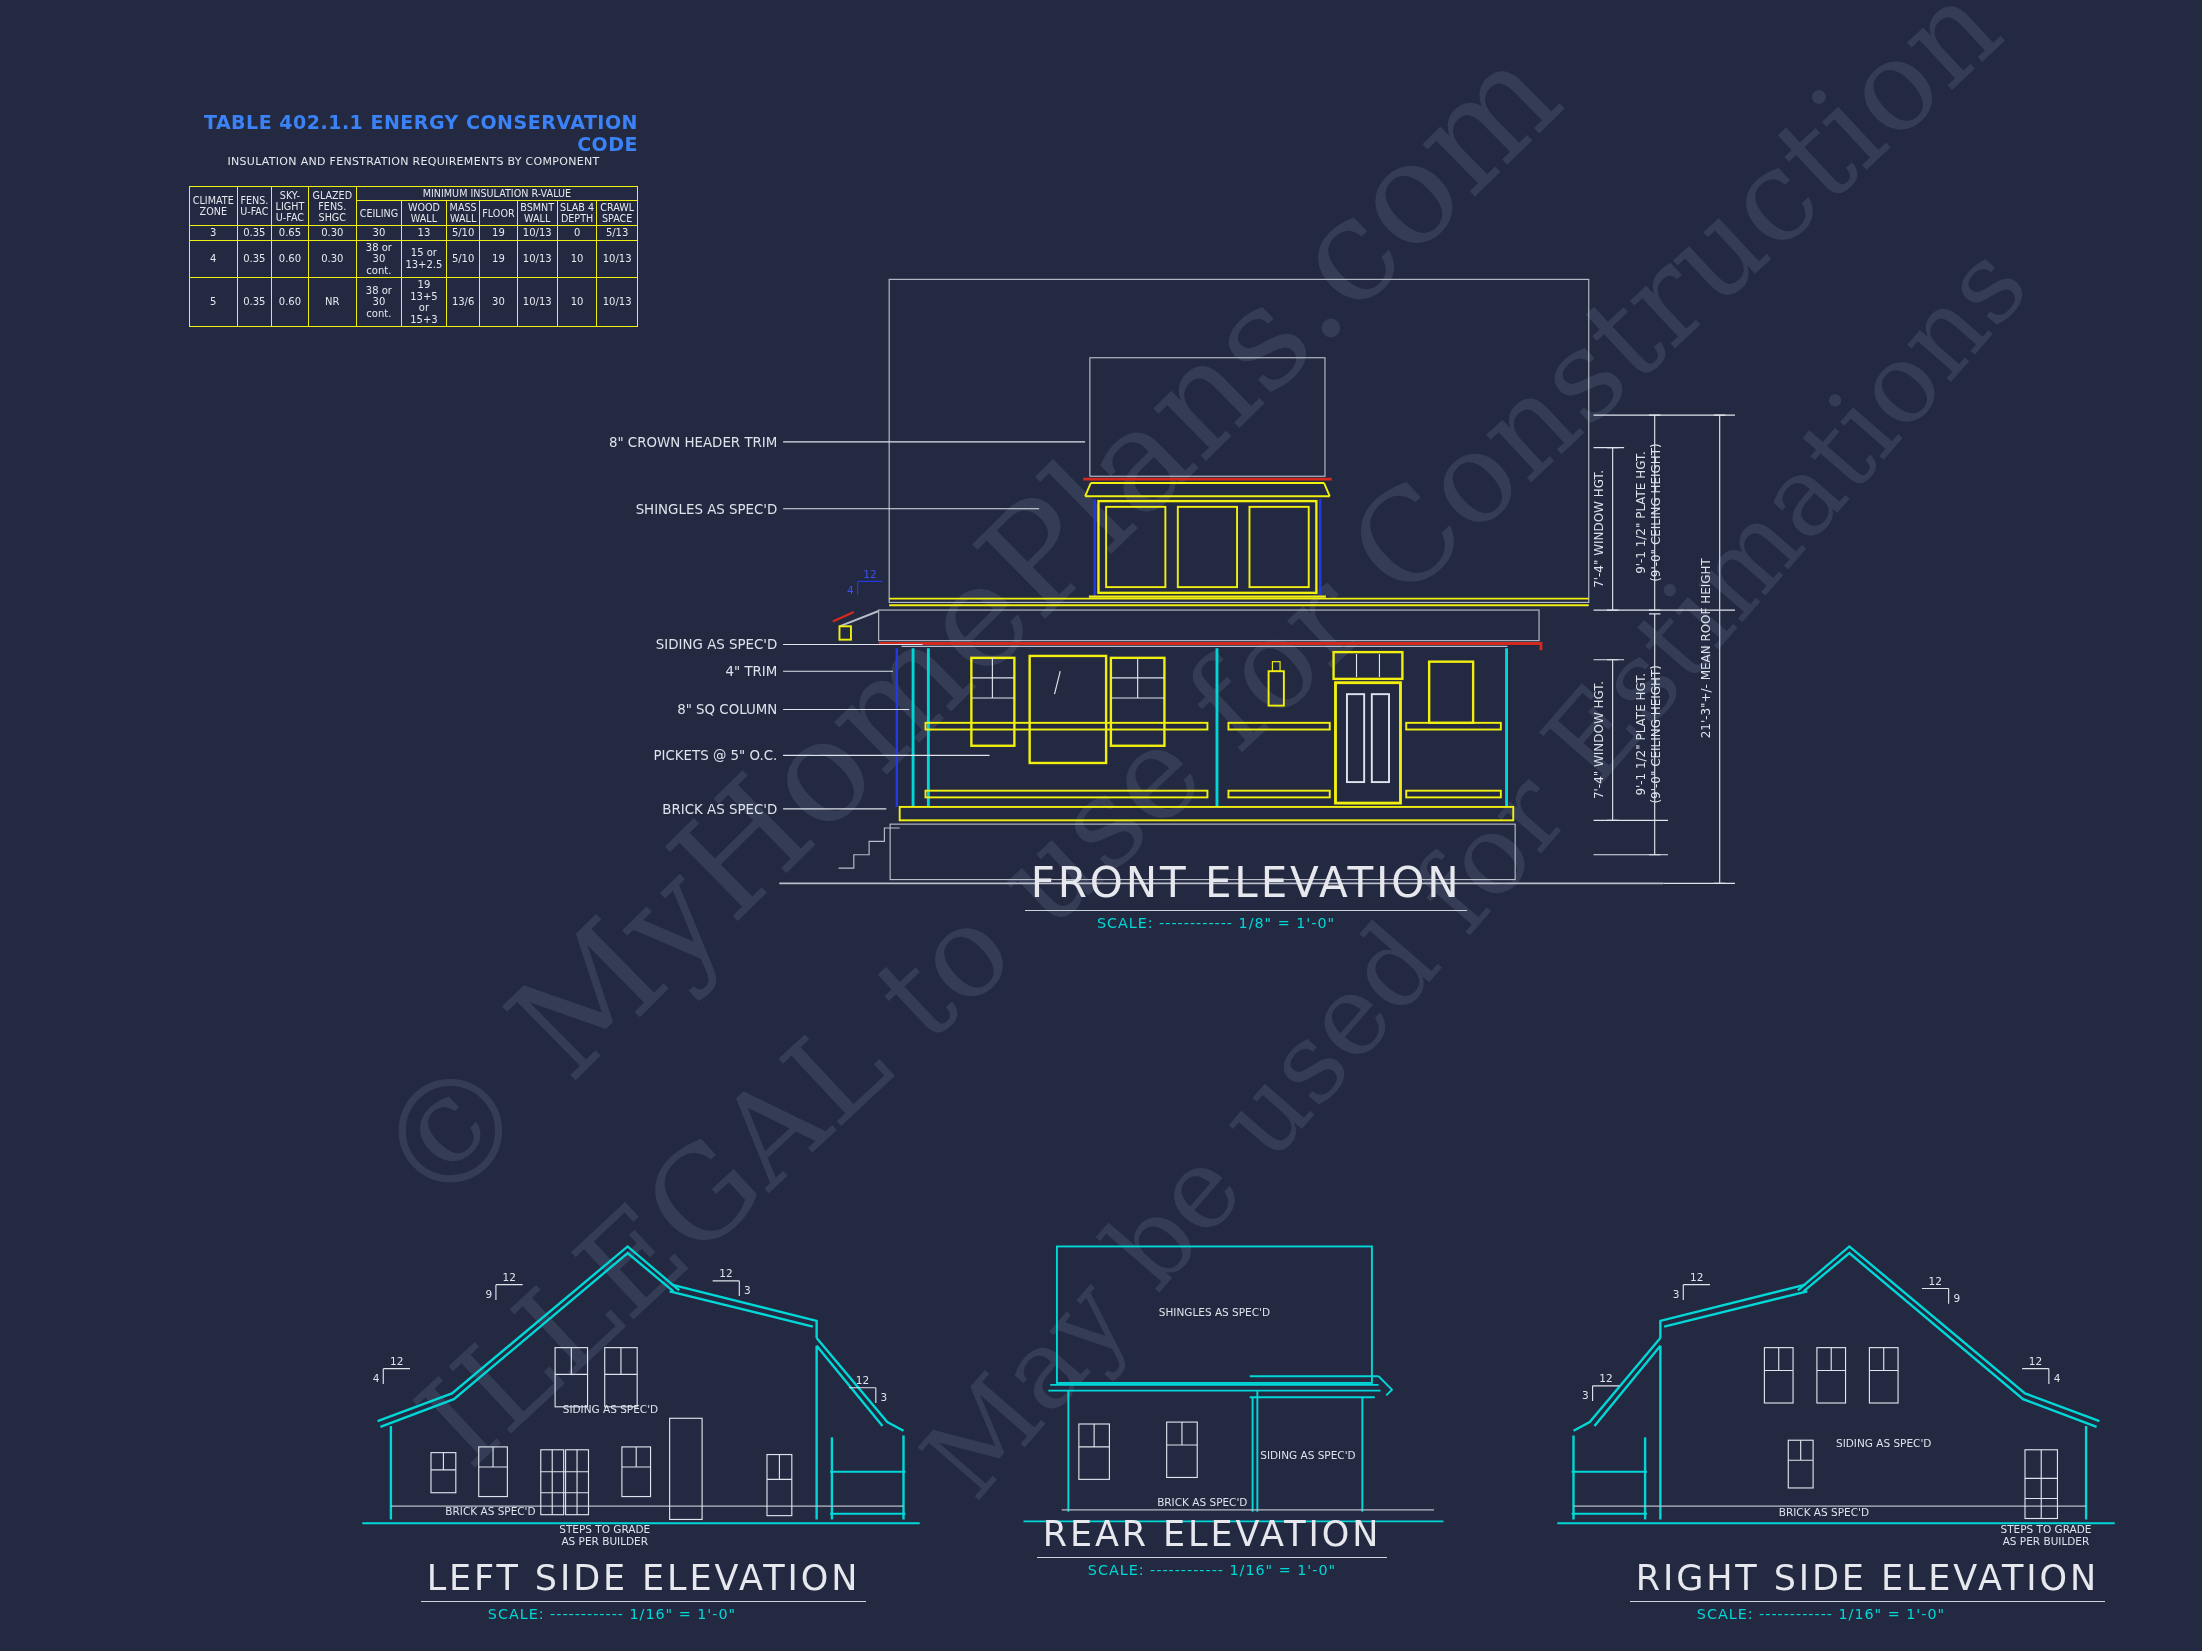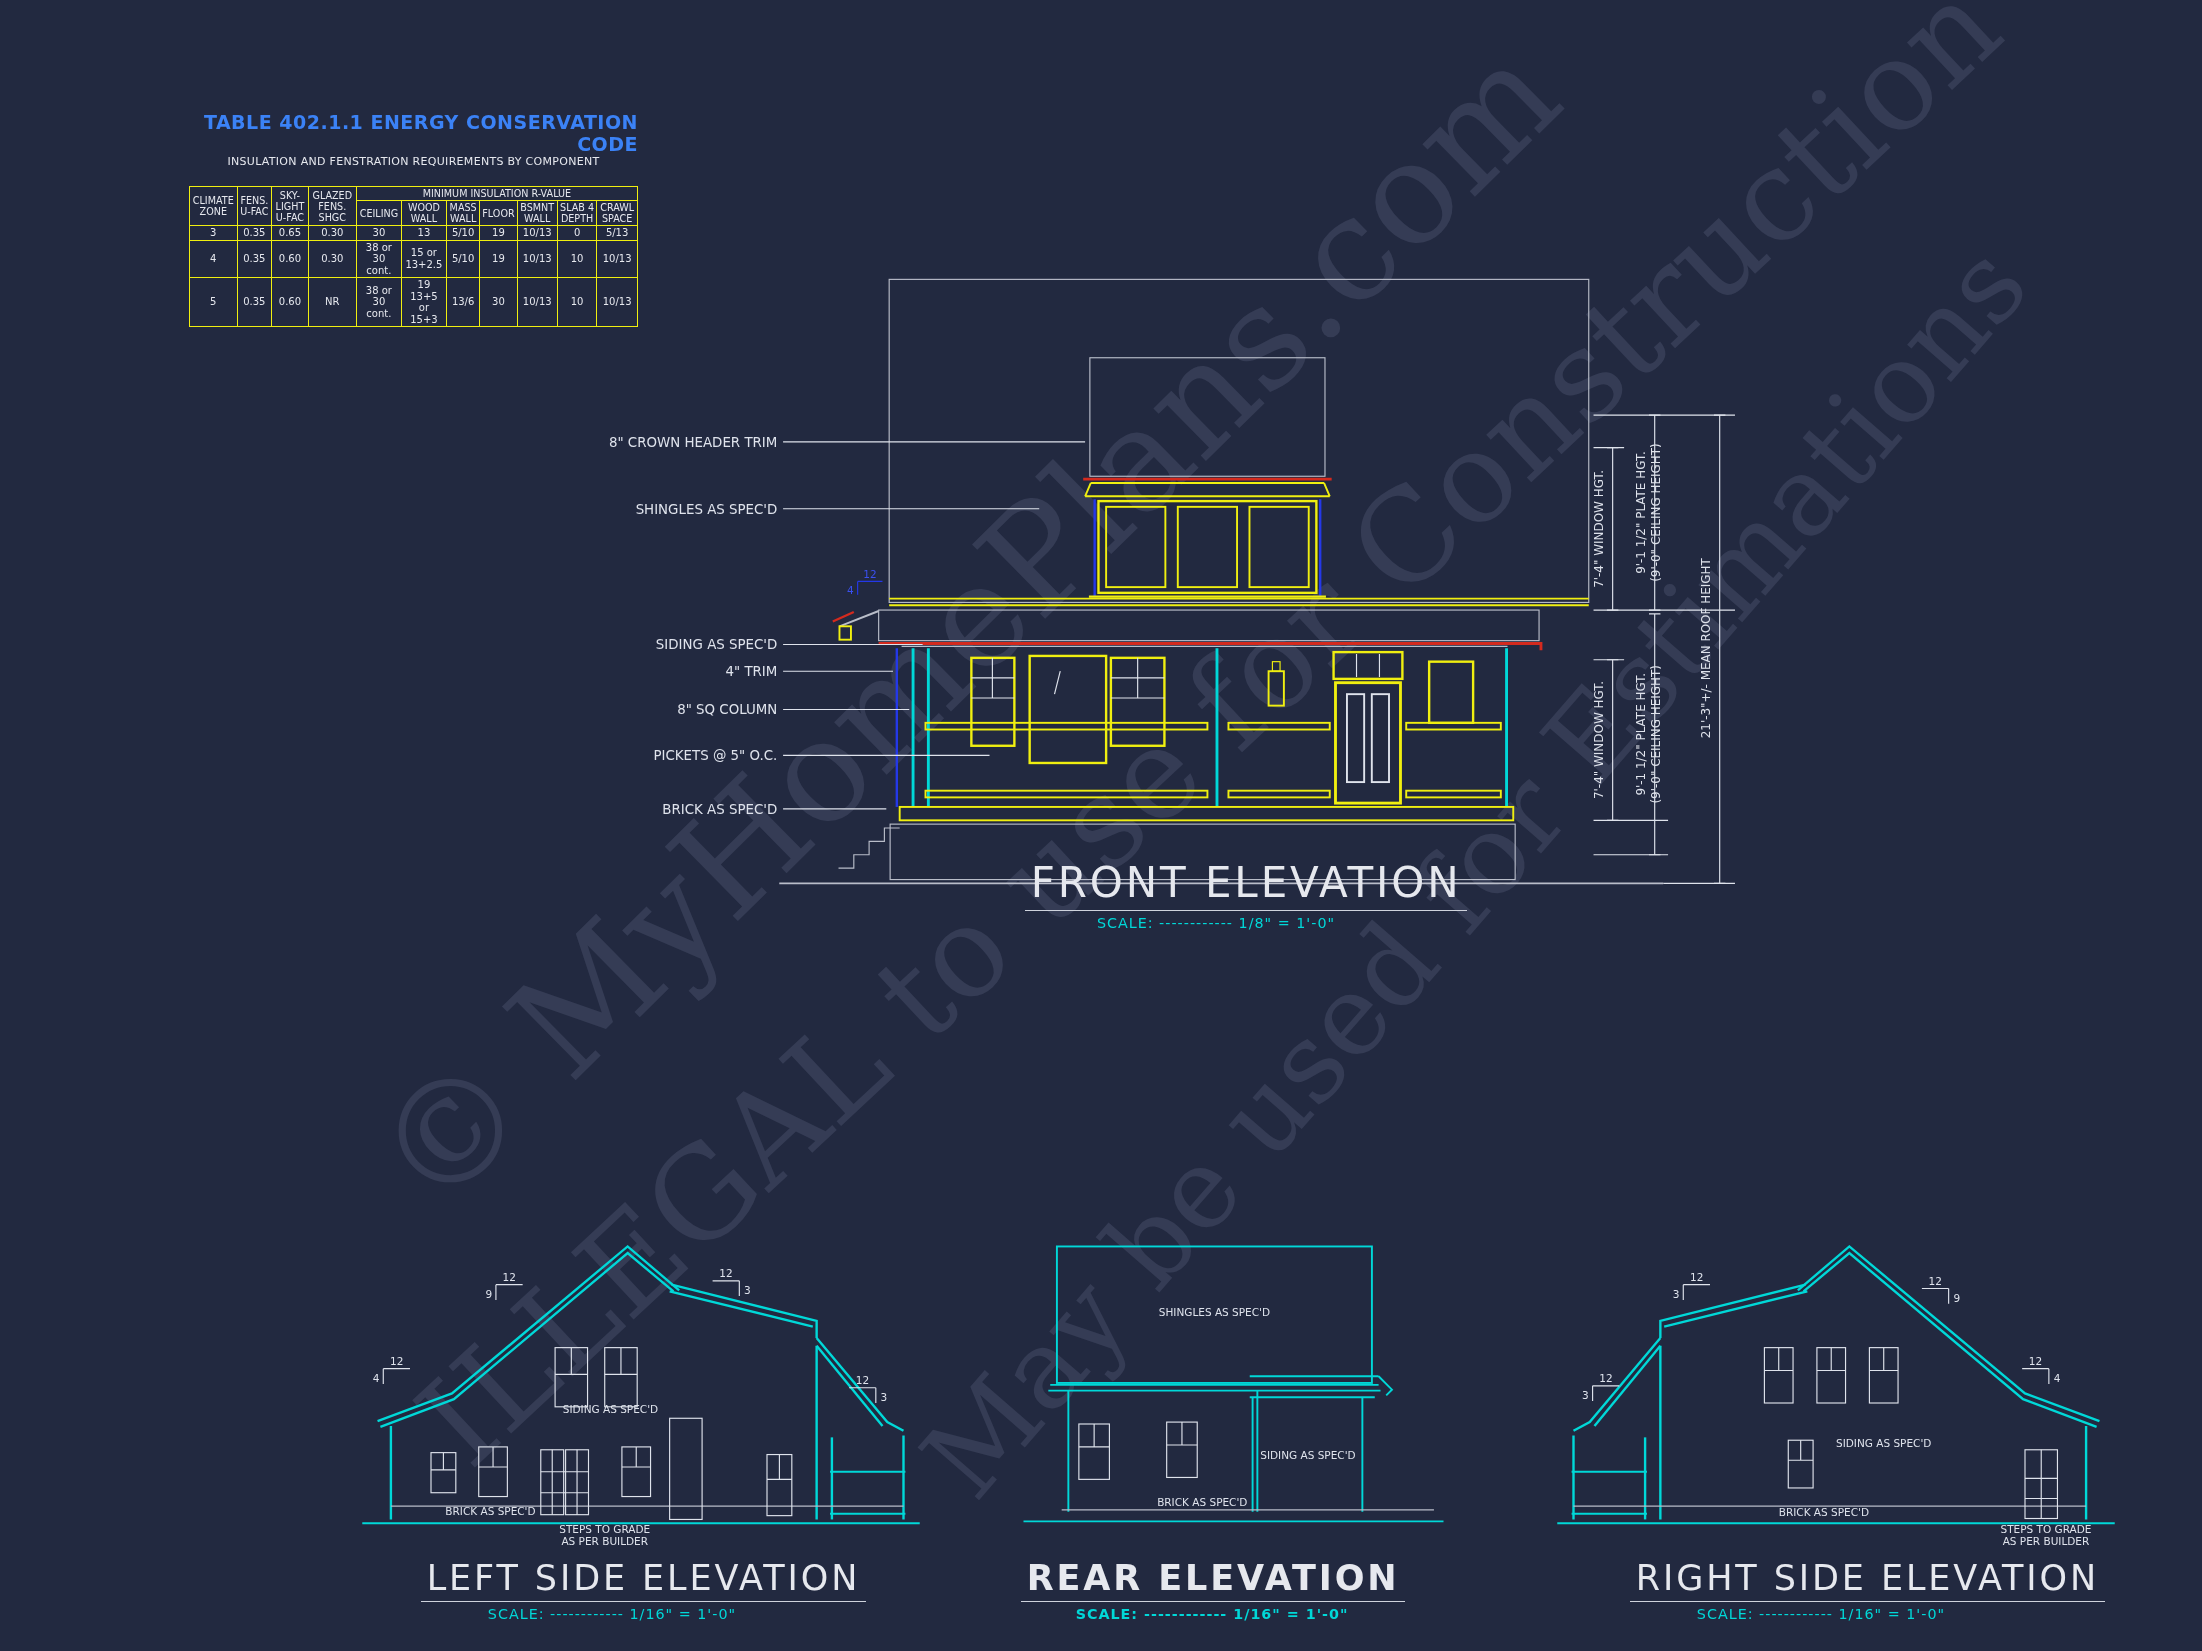--- a/index.html
+++ b/index.html
@@ -340,21 +340,21 @@
       <rect x="58" y="198" width="32" height="58"></rect>
         <path d="M58 222 H90 M74 198 V222"></path>
       <rect x="150" y="196" width="32" height="58"></rect>
         <path d="M150 220 H182 M166 196 V220"></path>
     </g>
     <text class="sm" x="200" y="85" text-anchor="middle">SHINGLES AS SPEC'D</text>
     <text class="sm" x="298" y="235" text-anchor="middle">SIDING AS SPEC'D</text>
     <text class="sm" x="140" y="284">BRICK AS SPEC'D</text>
   </svg>
 
-  <div class="elev-block" style="left:1021px;top:1558px;width:382px;font-weight:bold;">
+  <div class="elev-block" style="left:1021px;top:1514px;width:382px;">
     <span class="elev-title">REAR ELEVATION</span>
     <div class="elev-scale">SCALE: ------------ 1/16" = 1'-0"</div>
   </div>
 
   <svg id="right-svg" style="left:1549px;top:1235px;" width="574" height="315" viewBox="0 0 600 330">
     <g class="c sw25">
       <path d="M576 195 L498 166 L314 12 L260 58"></path>
       <path d="M573 201 L496 172 L314 19 L266 59"></path>
       <path d="M268 52 L116 90 L116 108"></path>
       <path d="M270 59 L120 96"></path>

